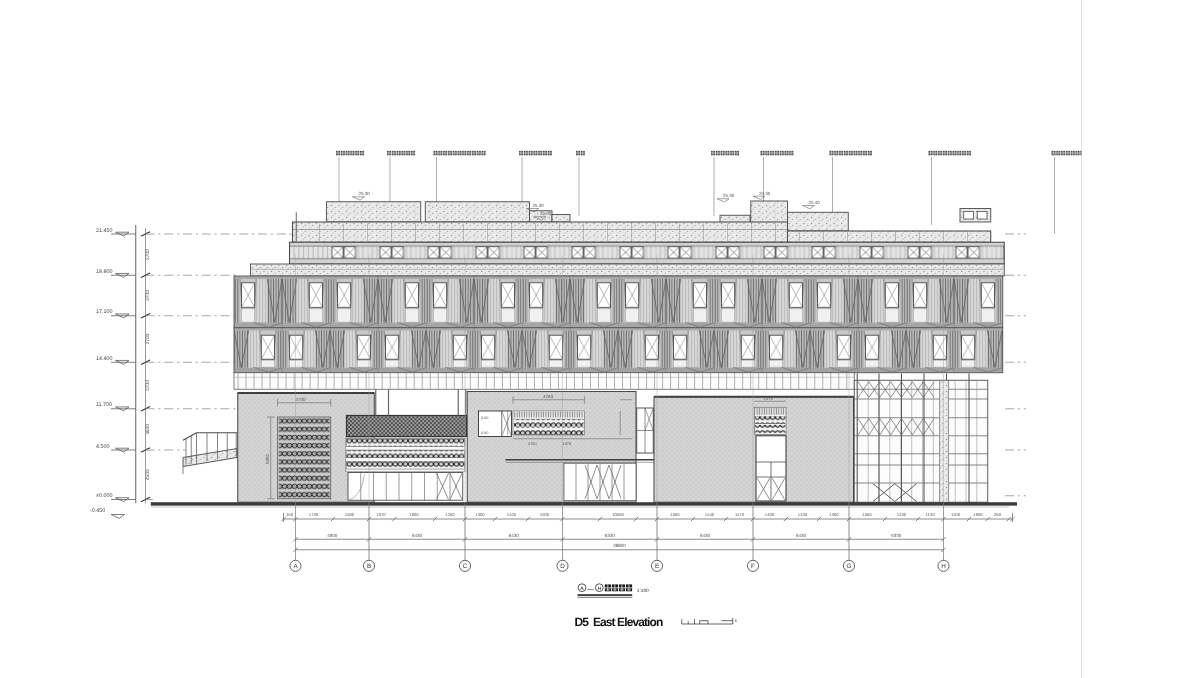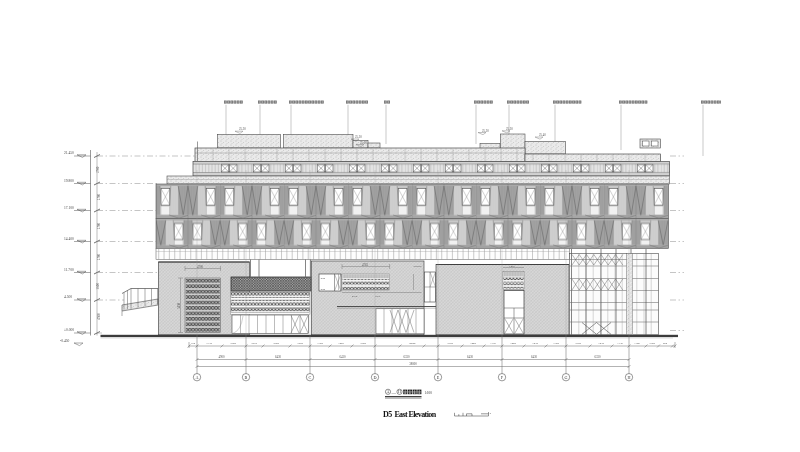--- a/index.html
+++ b/index.html
@@ -1,16 +1,16 @@
 <!DOCTYPE html>
 <html><head><meta charset="utf-8">
 <style>
 html,body{margin:0;padding:0;background:#fff;}
 #page{position:relative;width:721px;height:452px;background:#0ea5e9;overflow:hidden;
-font-family:Liberation Serif, serif;}
+font-family:Liberation Sans, sans-serif;}
 svg{position:absolute;left:0;top:0;filter:blur(0.22px);}
 </style></head><body>
 <div id="page">
 <svg width="800" height="452" viewBox="0 0 800 452">
 <defs>
 <pattern id="st" width="5" height="4" patternUnits="userSpaceOnUse">
  <rect width="5" height="4" fill="#eaeaea"></rect>
  <circle cx="1" cy="1" r="0.45" fill="#909090"></circle>
  <circle cx="3.5" cy="2.3" r="0.4" fill="#9a9a9a"></circle>
  <circle cx="2" cy="3.3" r="0.38" fill="#a0a0a0"></circle>

